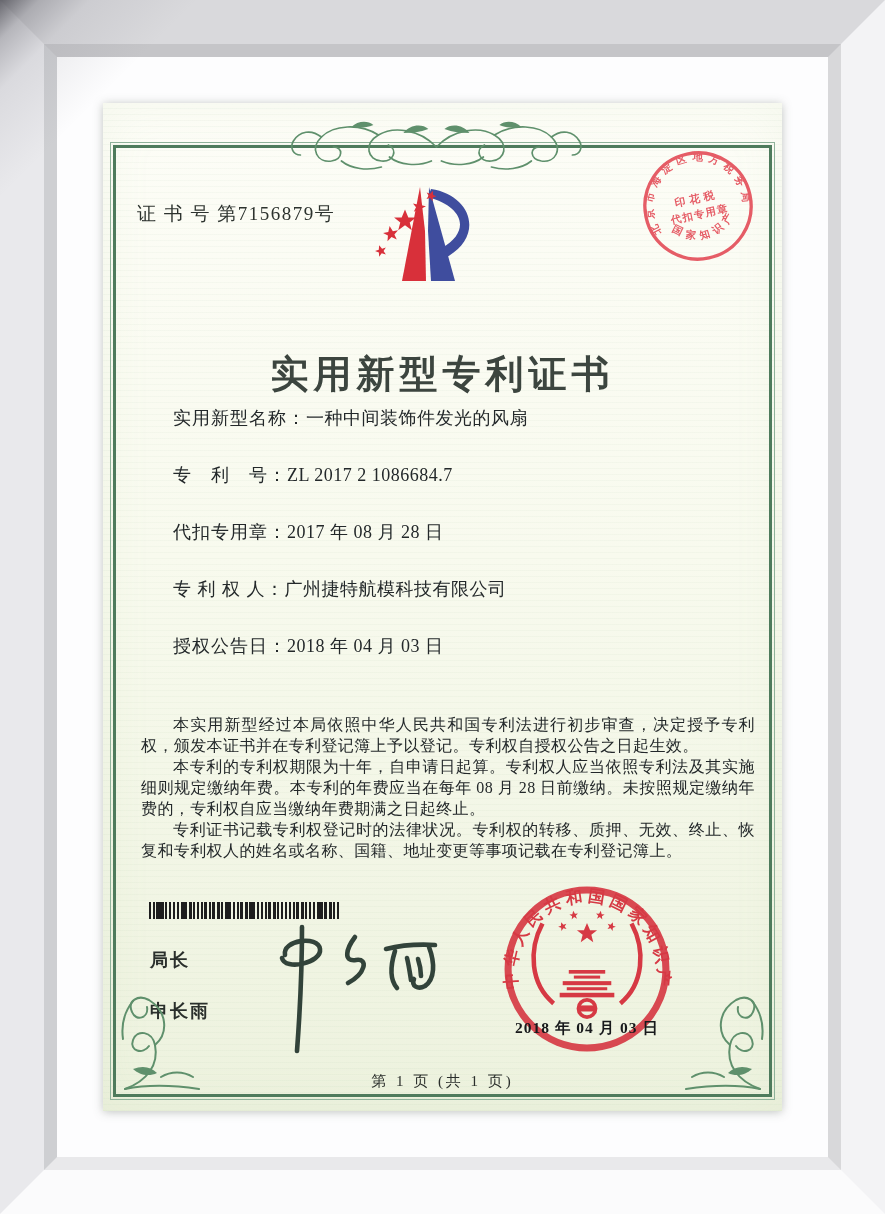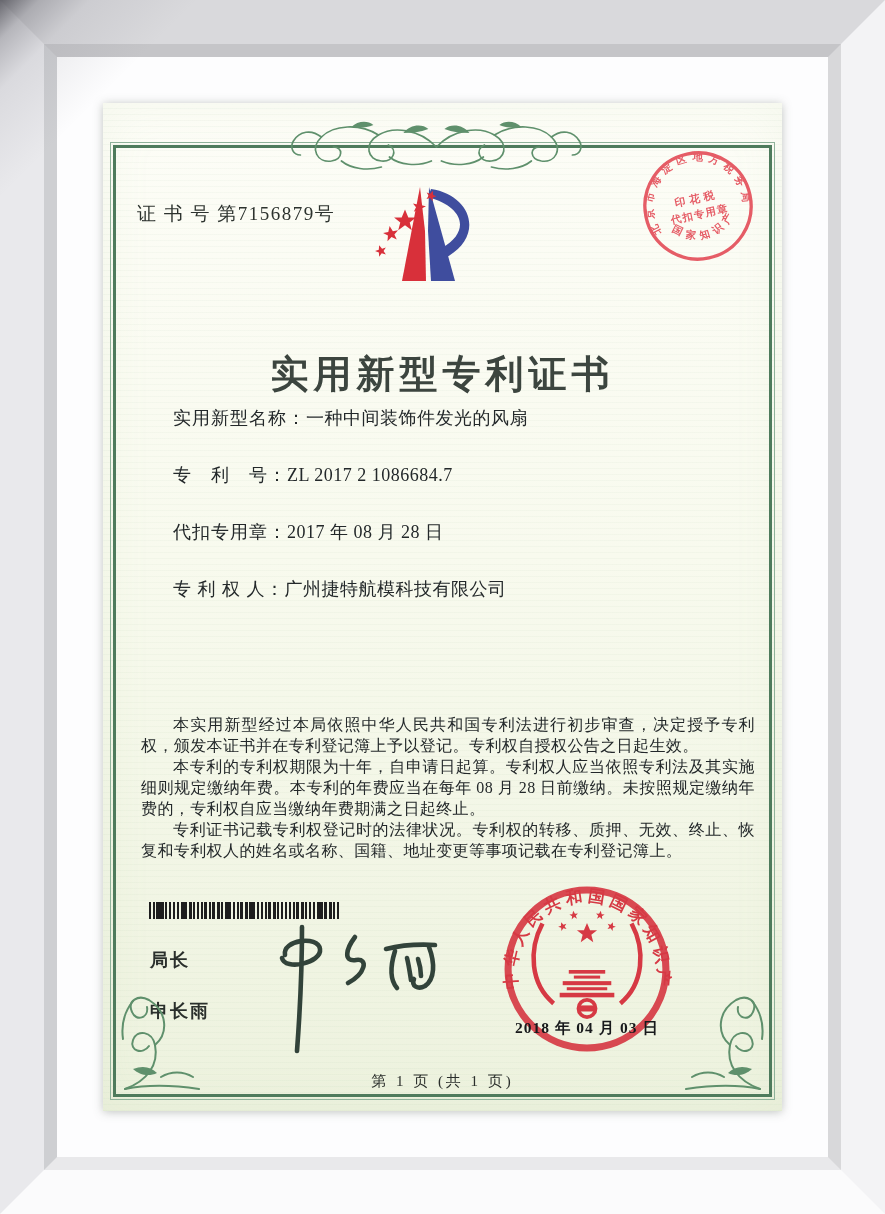--- a/index.html
+++ b/index.html
@@ -178,20 +178,23 @@
               <span class="field-label">实用新型名称：</span><span class="field-value">一种中间装饰件发光的风扇</span>
             </div>
             <div class="field-row">
               <span class="field-label">专　利　号：</span><span class="field-value">ZL 2017 2 1086684.7</span>
             </div>
             <div class="field-row">
               <span class="field-label">代扣专用章：</span><span class="field-value">2017 年 08 月 28 日</span>
             </div>
             <div class="field-row">
               <span class="field-label">专 利 权 人：</span><span class="field-value">广州捷特航模科技有限公司</span>
+            </div>
+            <div class="field-row">
+              <span class="field-label">授权公告日：</span><span class="field-value">2018 年 04 月 03 日</span>
             </div>
           </div>
 
           <div class="paras">
             <p>本实用新型经过本局依照中华人民共和国专利法进行初步审查，决定授予专利权，颁发本证书并在专利登记簿上予以登记。专利权自授权公告之日起生效。</p>
             <p>本专利的专利权期限为十年，自申请日起算。专利权人应当依照专利法及其实施细则规定缴纳年费。本专利的年费应当在每年 08 月 28 日前缴纳。未按照规定缴纳年费的，专利权自应当缴纳年费期满之日起终止。</p>
             <p>专利证书记载专利权登记时的法律状况。专利权的转移、质押、无效、终止、恢复和专利权人的姓名或名称、国籍、地址变更等事项记载在专利登记簿上。</p>
           </div>
 
           <div class="barcode"></div>

